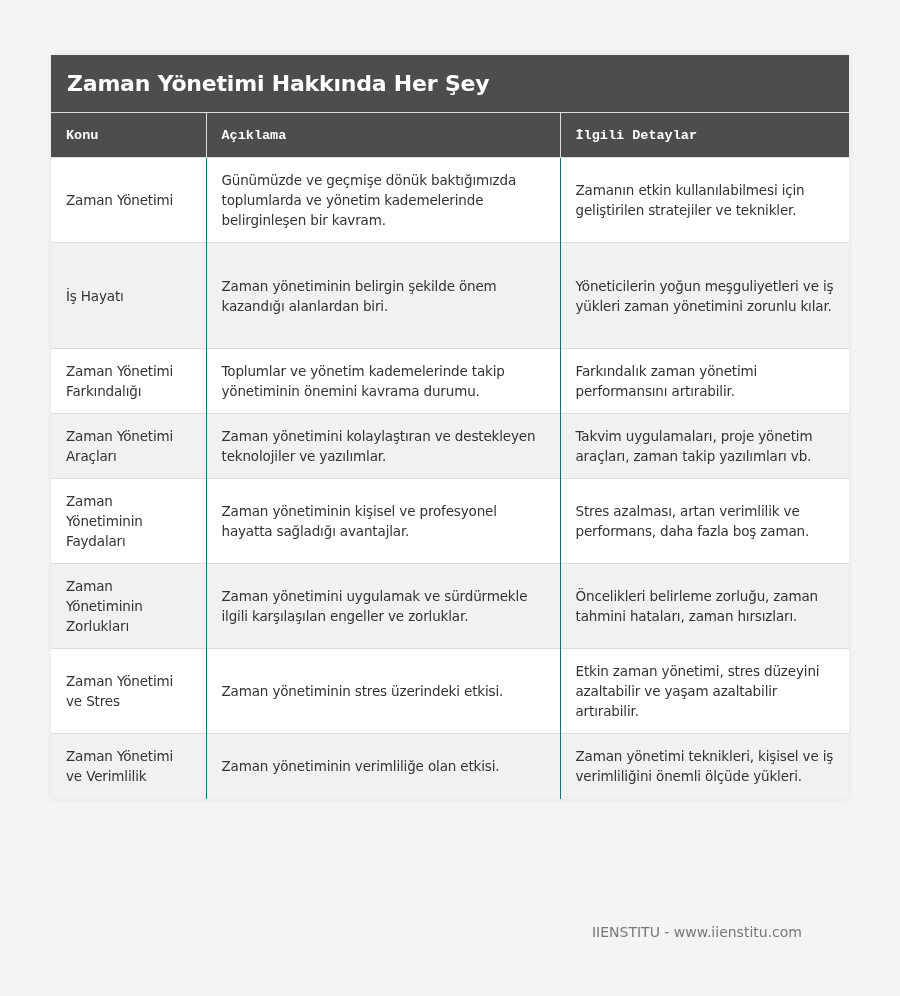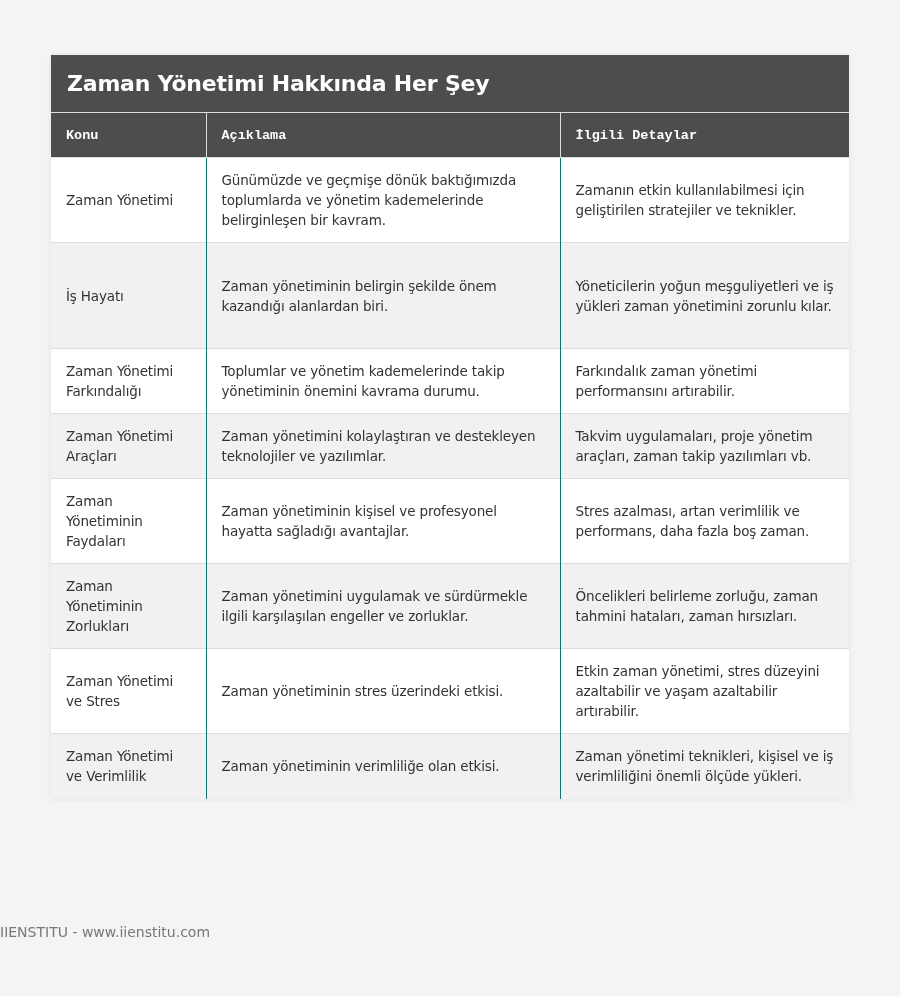--- a/index.html
+++ b/index.html
@@ -61,23 +61,24 @@
     letter-spacing: -0.15px;
   }
   tbody td:last-child { border-right: none; }
   tbody tr:nth-child(even) td { background: #f1f1f1; }
   tbody tr:nth-child(odd) td { background: #ffffff; }
   .footer {
     position: absolute;
     top: 924px;
     left: 0;
     width: 784px;
-    text-align: left;
+    text-align: right;
     font-size: 14px;
     color: #777777;
+    padding-left: 18px;
   }
 </style>
 </head>
 <body>
 
 <div class="wrap">
   <div class="title-bar">Zaman Yönetimi Hakkında Her Şey</div>
   <table>
     <colgroup>
         <col class="c1">

